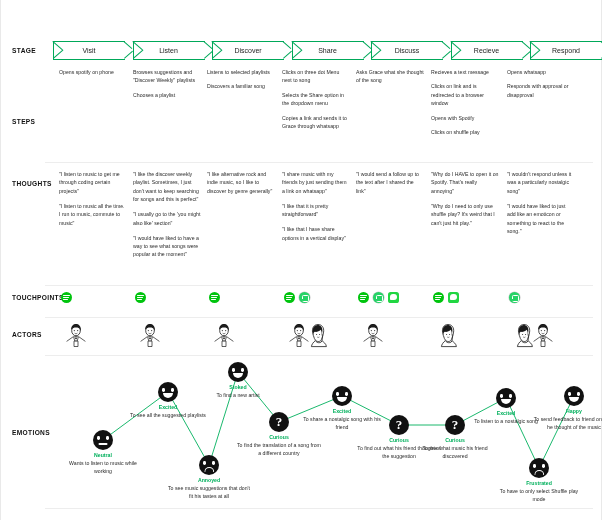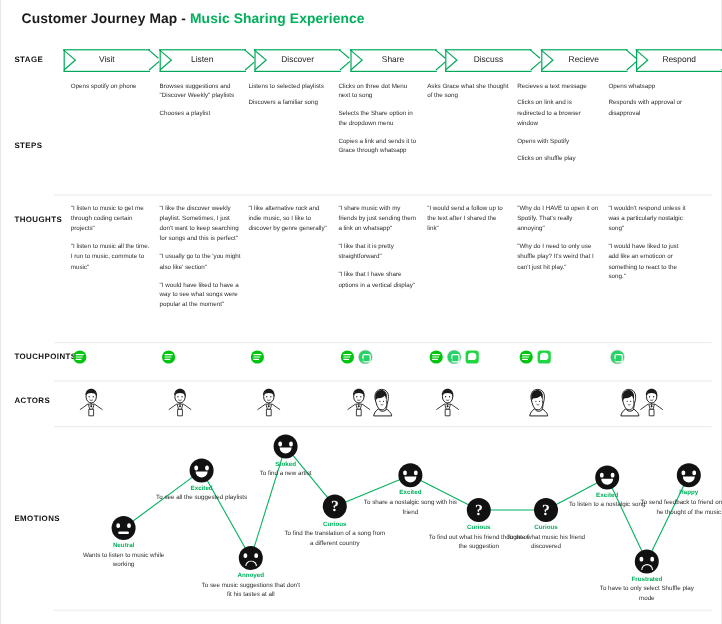--- a/index.html
+++ b/index.html
@@ -96,23 +96,20 @@
   .emo .qm{position:absolute;left:0;top:0;width:20px;height:20px;line-height:20px;text-align:center;
            color:#fff;font-size:13px;font-weight:bold;font-family:"Liberation Serif",serif;}
   .emo-label{position:absolute;text-align:center;font-size:5.2px;font-weight:bold;color:#00b05c;}
   .emo-desc{position:absolute;text-align:center;font-size:5.2px;line-height:1.6;color:#2b2b2b;}
 </style>
 </head>
 <body>
 
 <div id="page">
 
-  <div id="title-bar">
-    <span class="t-main">Customer Journey Map - </span><span class="t-accent">Music Sharing Experience</span>
-  </div>
 
   <div class="row-label" style="top:47px">STAGE</div>
   <div class="row-label" style="top:118px">STEPS</div>
   <div class="row-label" style="top:180px">THOUGHTS</div>
   <div class="row-label" style="top:294px">TOUCHPOINTS</div>
   <div class="row-label" style="top:331px">ACTORS</div>
   <div class="row-label" style="top:429px">EMOTIONS</div>
 
   <div class="divider" style="top:162px"></div>
   <div class="divider" style="top:285px"></div>

